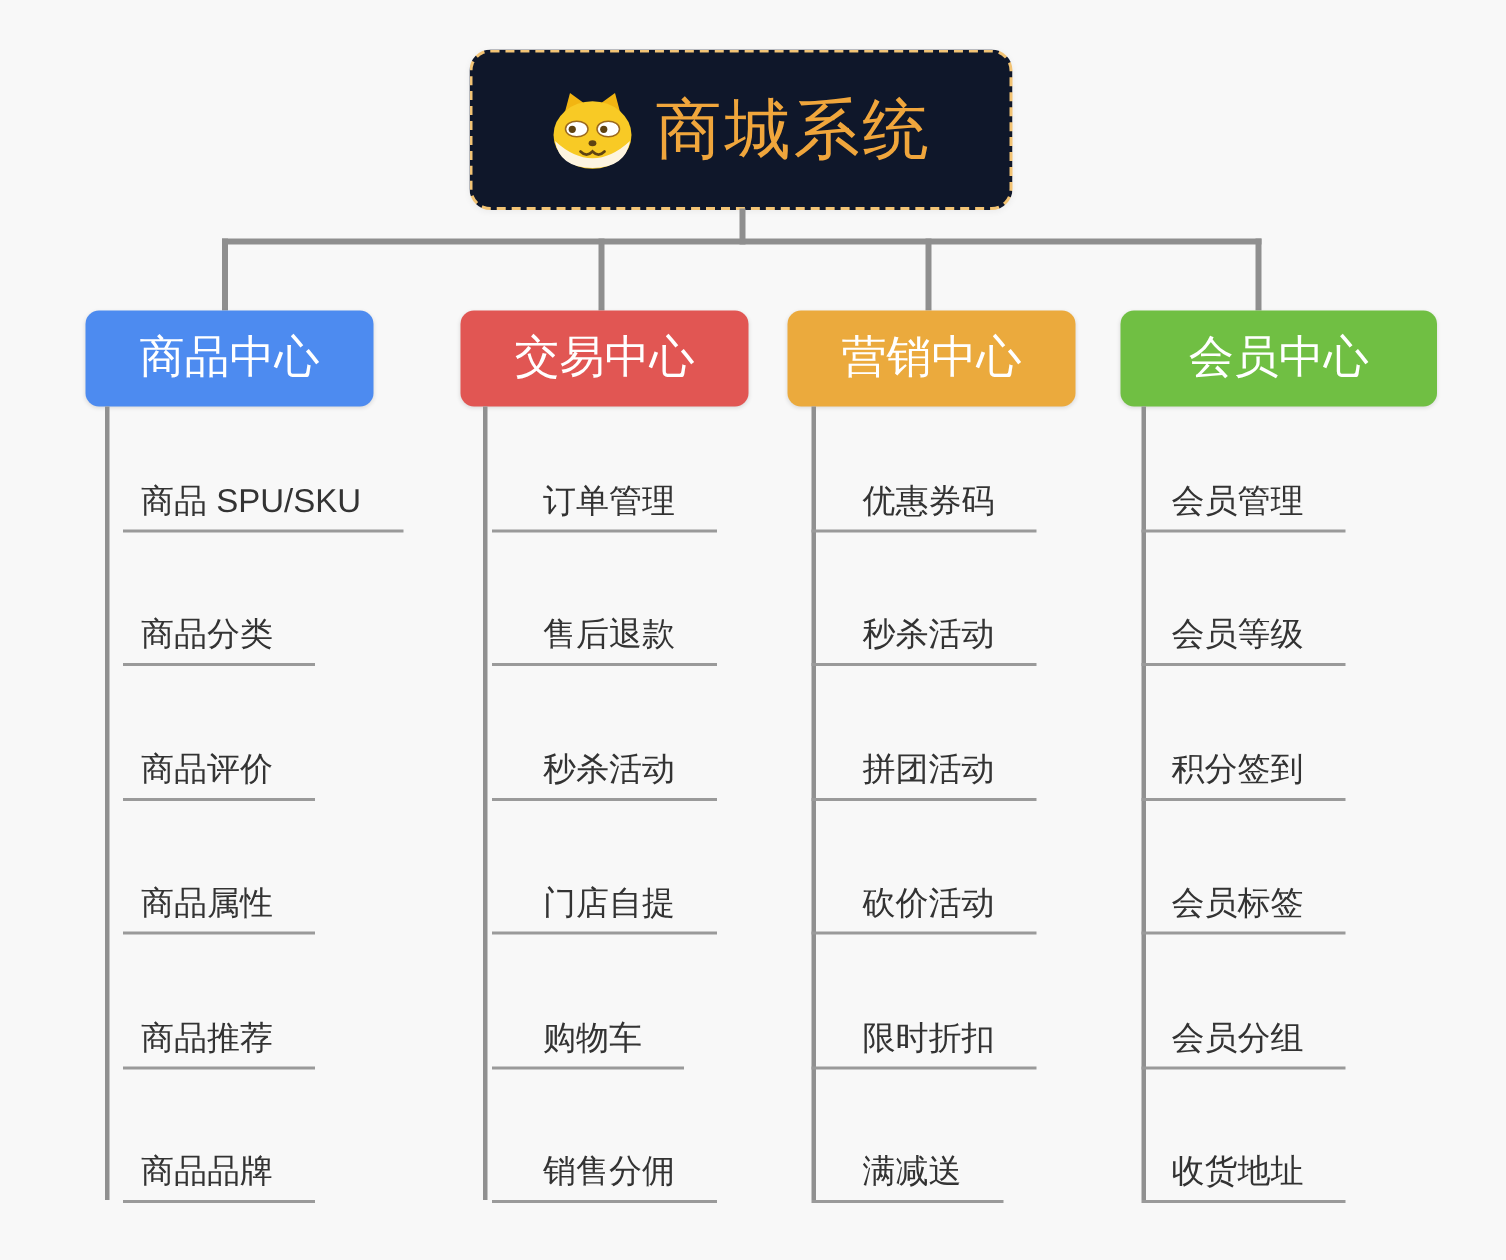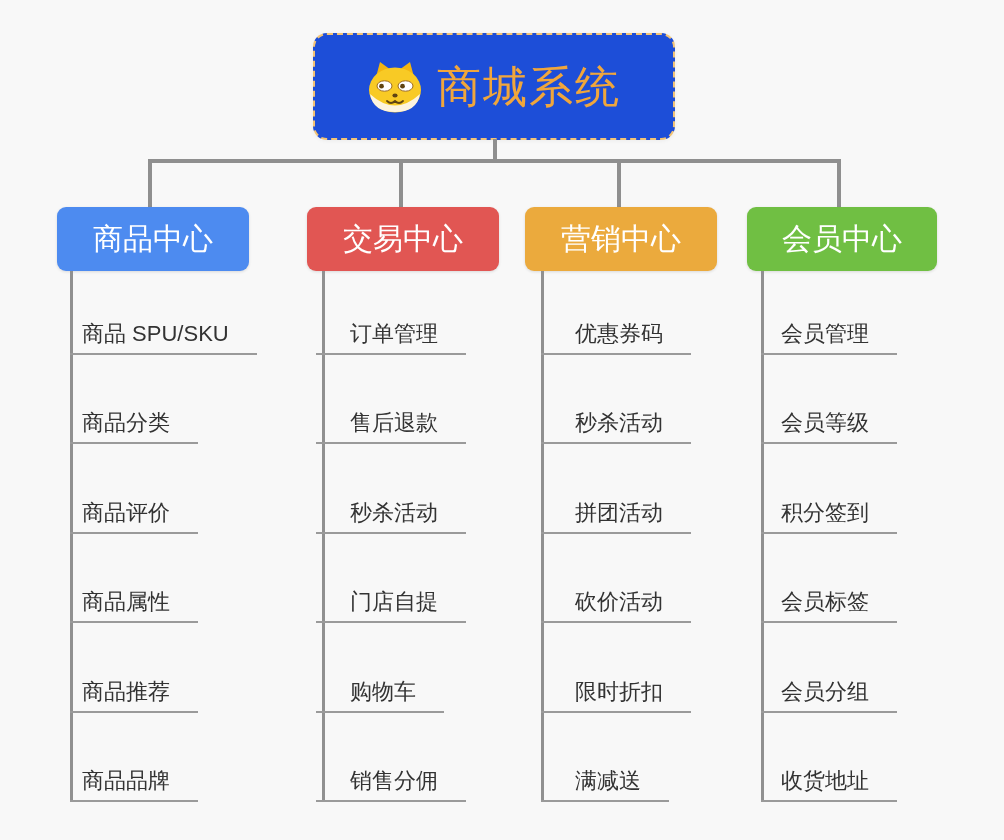--- a/index.html
+++ b/index.html
@@ -2,21 +2,21 @@
 <html><head>
 <meta charset="utf-8">
 <style>
   html,body{margin:0;padding:0;}
   body{font-family:"Liberation Sans","DejaVu Sans",sans-serif;}
   .canvas{position:relative;width:1004px;height:840px;background:#f8f8f8;overflow:hidden;}
 
   
   .root-node{
     position:absolute;left:313px;top:33px;width:362px;height:107px;
-    background:#1d4ed8;border:2px dashed #f3c475;border-radius:14px;
+    background:#0f172a;border:2px dashed #f3c475;border-radius:14px;
     box-sizing:border-box;display:flex;align-items:center;justify-content:center;gap:14px;
     box-shadow:0 1px 4px rgba(0,0,0,0.05);
   }
   .root-title{font-size:44px;font-weight:500;color:#f0a63c;letter-spacing:2px;line-height:1;}
 
   
   .conn{position:absolute;background:#8f8f8f;}
   .conn-stub{left:493px;top:139px;width:4px;height:24px;}
   .conn-h{left:148px;top:159px;width:693px;height:4px;}
   .conn-drop{top:159px;width:4px;height:48px;}
@@ -24,33 +24,33 @@
 
   
   .branch-header{
     position:absolute;top:207px;height:64px;width:192px;border-radius:9px;
     display:flex;align-items:center;justify-content:center;
     color:#ffffff;font-size:30px;line-height:1;box-shadow:0 1px 3px rgba(0,0,0,0.12);
   }
   .b0{left:57px;background:#4d8bf0;}
   .b1{left:307px;background:#e15653;}
   .b2{left:525px;background:#ebaa3d;}
-  .b3{left:747px;background:#70bf43;width:190px;}
+  .b3{left:747px;background:#70bf43;width:211px;}
 
   
   .spine{position:absolute;top:271px;height:529px;width:3px;background:#909090;}
   .s0{left:70px;} .s1{left:322px;} .s2{left:541px;} .s3{left:761px;}
 
   
   .leaf{
     position:absolute;white-space:nowrap;
     font-size:22px;line-height:26px;color:#333333;
     padding:0 28px 6px 34px;border-bottom:2px solid #9a9a9a;
   }
-  .c0{left:70px;padding-left:12px;} .c1{left:316px;} .c2{left:541px;} .c3{left:761px;padding-left:20px;}
+  .c0{left:82px;padding-left:12px;} .c1{left:328px;} .c2{left:541px;} .c3{left:761px;padding-left:20px;}
   .r0{top:321px;} .r1{top:410px;} .r2{top:500px;}
   .r3{top:589px;} .r4{top:679px;} .r5{top:768px;}
 </style>
 </head>
 <body>
 
 <div class="canvas">
 
   <div class="root-node">
     <span style="display:inline-flex;">

